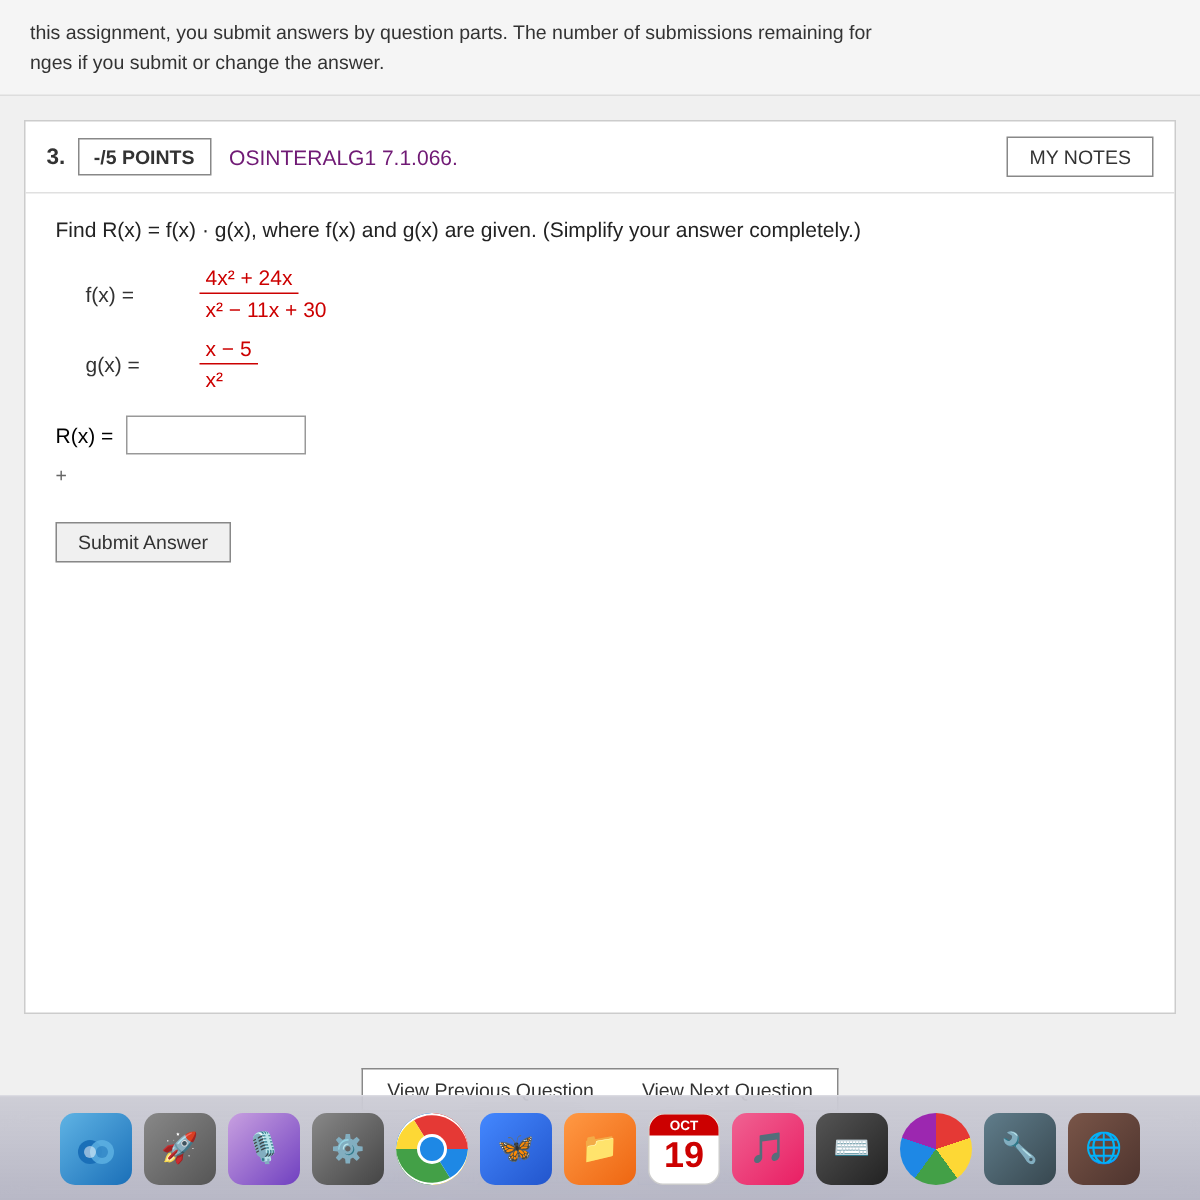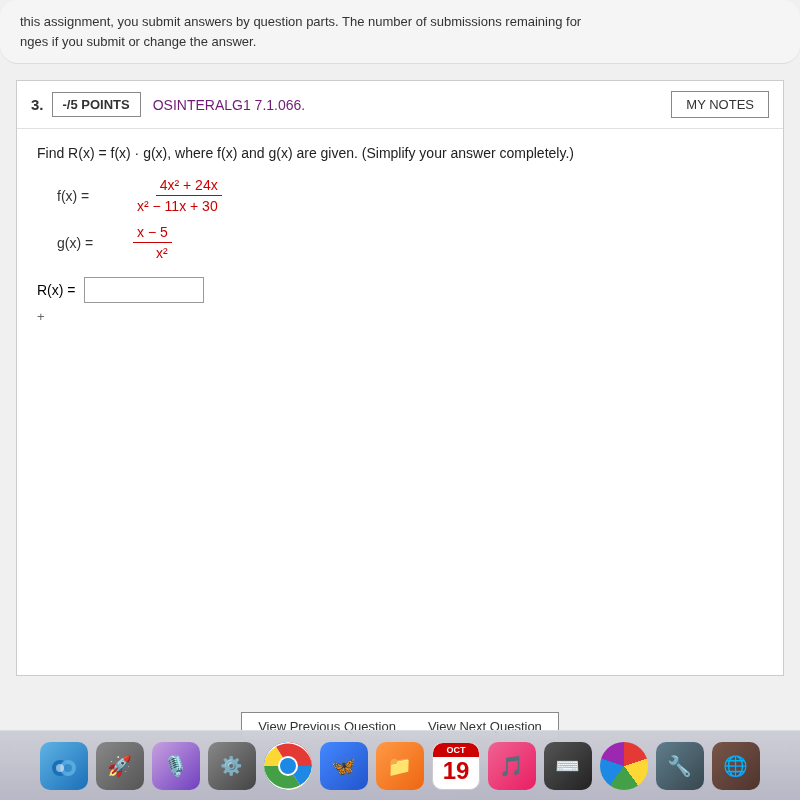--- a/index.html
+++ b/index.html
@@ -19,21 +19,20 @@
       width: 100%;
       height: 100%;
       display: flex;
       flex-direction: column;
     }
 
     .top-info {
       background: #f5f5f5;
       padding: 12px 20px;
       border-bottom: 1px solid #ddd;
-      border-radius: 18px;
     }
 
     .top-info p {
       font-size: 13px;
       color: #333;
       line-height: 1.5;
     }
 
     .scoring-section {
       background: #f5f5f5;
@@ -104,21 +103,21 @@
     }
 
     .math-section {
       margin-bottom: 16px;
       padding-left: 20px;
     }
 
     .fraction {
       display: inline-flex;
       flex-direction: column;
-      align-items: flex-end;
+      align-items: flex-start;
       vertical-align: middle;
       margin: 0 4px;
     }
 
     .fraction .numerator {
       border-bottom: 1.5px solid #c00;
       padding: 0 4px 2px 4px;
       color: #c00;
       font-size: 14px;
     }
@@ -354,20 +353,21 @@
       </div>
 
       
       <div class="answer-row">
         <span class="answer-label">R(x) =</span>
         <input class="answer-input" type="text" style="">
       </div>
 
       <div class="plus-hint">+</div>
 
+      <button class="submit-btn">Submit Answer</button>
     </div>
   </div>
 
   <div class="navigation-row">
     <button class="nav-btn">View Previous Question</button>
     <button class="nav-btn">View Next Question</button>
   </div>
 
   <div class="footer-links">
     <a>Home</a>

